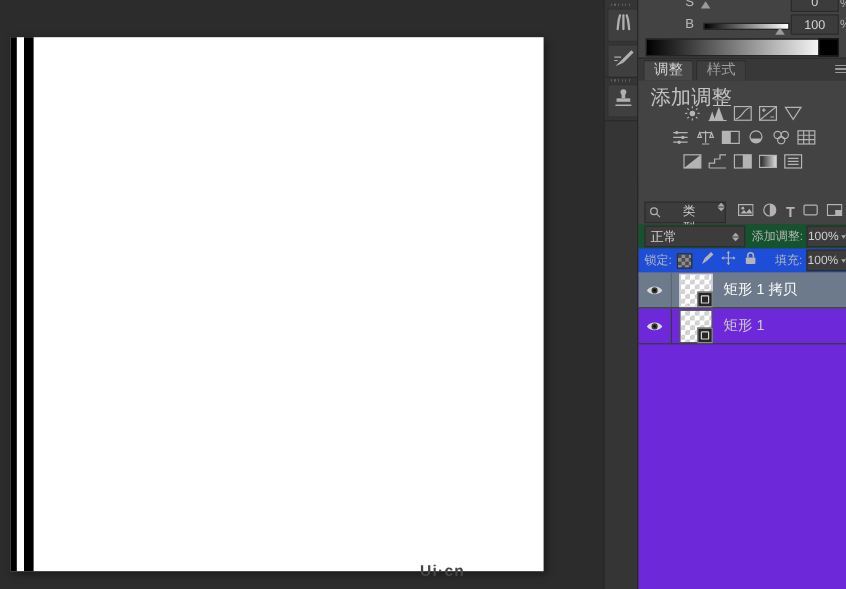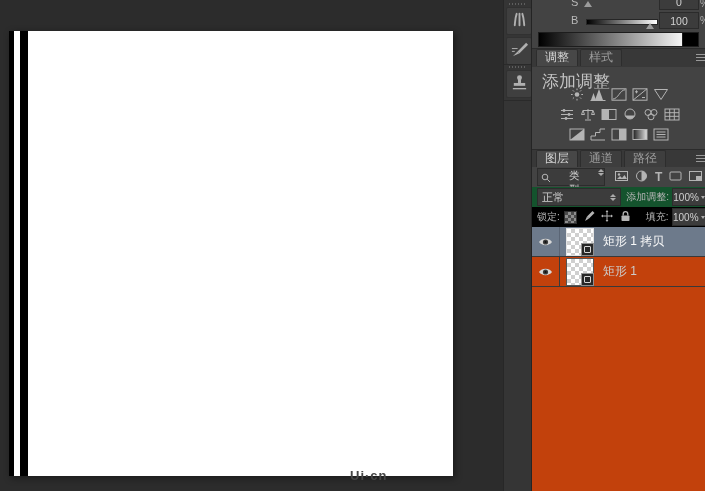--- a/index.html
+++ b/index.html
@@ -44,21 +44,21 @@
   .vbox{position:absolute;width:38px;height:15px;background:#3c3c3c;border:1px solid #2b2b2b;
         color:#d2d2d2;font-size:10.5px;display:flex;align-items:center;justify-content:center;}
   .pct{position:absolute;left:168px;font-size:10px;color:#b0b0b0;}
   .ramp{position:absolute;left:6px;right:7px;top:32px;height:13px;border:1px solid #1d1d1d;
         background:linear-gradient(90deg,#000 0%,#fff 94%);}
   .swatch{position:absolute;right:7px;top:32px;width:15px;height:13px;background:#000;
         border:1px solid #1d1d1d;}
 
   
   .tabbar{height:18px;background:#383838;border-top:1px solid #2b2b2b;border-bottom:1px solid #2b2b2b;
-          display:flex;align-items:flex-start;padding-left:4px;}
+          display:flex;align-items:center;padding-left:4px;}
   .tab{font-size:12px;color:#9c9c9c;background:#3e3e3e;border:1px solid #2d2d2d;border-bottom:none;
        border-radius:2px 2px 0 0;padding:1px 8px 2px;margin-right:2px;line-height:13px;}
   .tab.active{background:#474747;color:#d2d2d2;}
   .panelmenu{position:absolute;right:-6px;top:5px;width:16px;height:9px;
        background:repeating-linear-gradient(#9a9a9a 0 1px,transparent 1px 3px);}
   .adjust-tabs{top:48px;}
   .layers-tabs{top:149px;}
 
   
   .adjust-content{top:67px;height:82px;background:#434343;}
@@ -85,27 +85,27 @@
              border-bottom:1px solid #3b3b3b;background:#14532d;}
   .blend-box{width:84px;height:16px;background:#3c3c3c;border:1px solid #2c2c2c;display:flex;
              align-items:center;padding:0 4px;}
   .blend-box .lbl{font-size:11px;color:#d0d0d0;flex:1;}
   .small-lbl{font-size:10px;color:#b5b5b5;margin-left:5px;white-space:nowrap;}
   .obox{width:36px;height:16px;background:#3c3c3c;border:1px solid #2c2c2c;margin-left:3px;
         display:flex;align-items:center;justify-content:center;gap:2px;color:#d0d0d0;font-size:10px;}
   .obox .sp-d{border-left-width:2.5px;border-right-width:2.5px;border-top-width:3px;}
 
   .lock-row{top:207px;height:20px;display:flex;align-items:center;padding-left:5px;
-            border-bottom:4px solid #4d7c0f;background:#000000;}
+            border-bottom:4px solid #4d7c0f;background:#1d4ed8;}
   .lock-icons{display:flex;gap:6px;margin-left:4px;align-items:center;}
   .checker-ico{width:11px;height:11px;border:1px solid #2f2f2f;
       background:repeating-conic-gradient(#8d8d8d 0 25%,#4b4b4b 0 50%) 0 0/6px 6px;}
 
   
-  .layer-list{top:227px;bottom:0;background:#c2410c;}
+  .layer-list{top:227px;bottom:0;background:#6d28d9;}
   .layer-row{height:29px;display:flex;align-items:center;border-bottom:1px solid #393939;}
   .layer-row.selected{background:#6d7a8b;}
   .eye-cell{width:27px;height:100%;display:flex;align-items:center;justify-content:center;
             border-right:1px solid #3a3a3a;}
   .selected .eye-cell{border-right-color:#5a6575;}
   .thumb{position:relative;width:26px;height:26px;margin-left:6px;flex:none;
       background-image:linear-gradient(45deg,#cfcfcf 25%,transparent 25%,transparent 75%,#cfcfcf 75%),
                        linear-gradient(45deg,#cfcfcf 25%,#ffffff 25%,#ffffff 75%,#cfcfcf 75%);
       background-size:8px 8px;background-position:0 0,4px 4px;border:1px solid #565656;}
   .selected .thumb{border-color:#e3e3e3;}
@@ -303,26 +303,20 @@
           </span>
         <span class="adj-btn">
             <svg width="16" height="13" viewBox="0 0 16 13">
               <rect x="1" y="1" width="14" height="11" fill="none" stroke="#b4b4b4"></rect>
               <path d="M3.5 4h9M3.5 6.5h9M3.5 9h9" stroke="#b4b4b4"></path>
             </svg>
           </span>
       </div>
     </div>
 
-    <div class="sec tabbar layers-tabs">
-      <span class="tab active">图层</span>
-      <span class="tab">通道</span>
-      <span class="tab">路径</span>
-      <span class="panelmenu"></span>
-    </div>
 
     <div class="sec filter-row">
       <div class="kind-box">
         <span><svg width="10" height="10" viewBox="0 0 10 10">
               <circle cx="4" cy="4" r="2.8" fill="none" stroke="#b4b4b4"></circle>
               <path d="M6.2 6.2L9 9" stroke="#b4b4b4"></path>
             </svg></span>
         <span class="lbl">类型</span>
         <span class="spinner">
             <span class="sp-u"></span>

